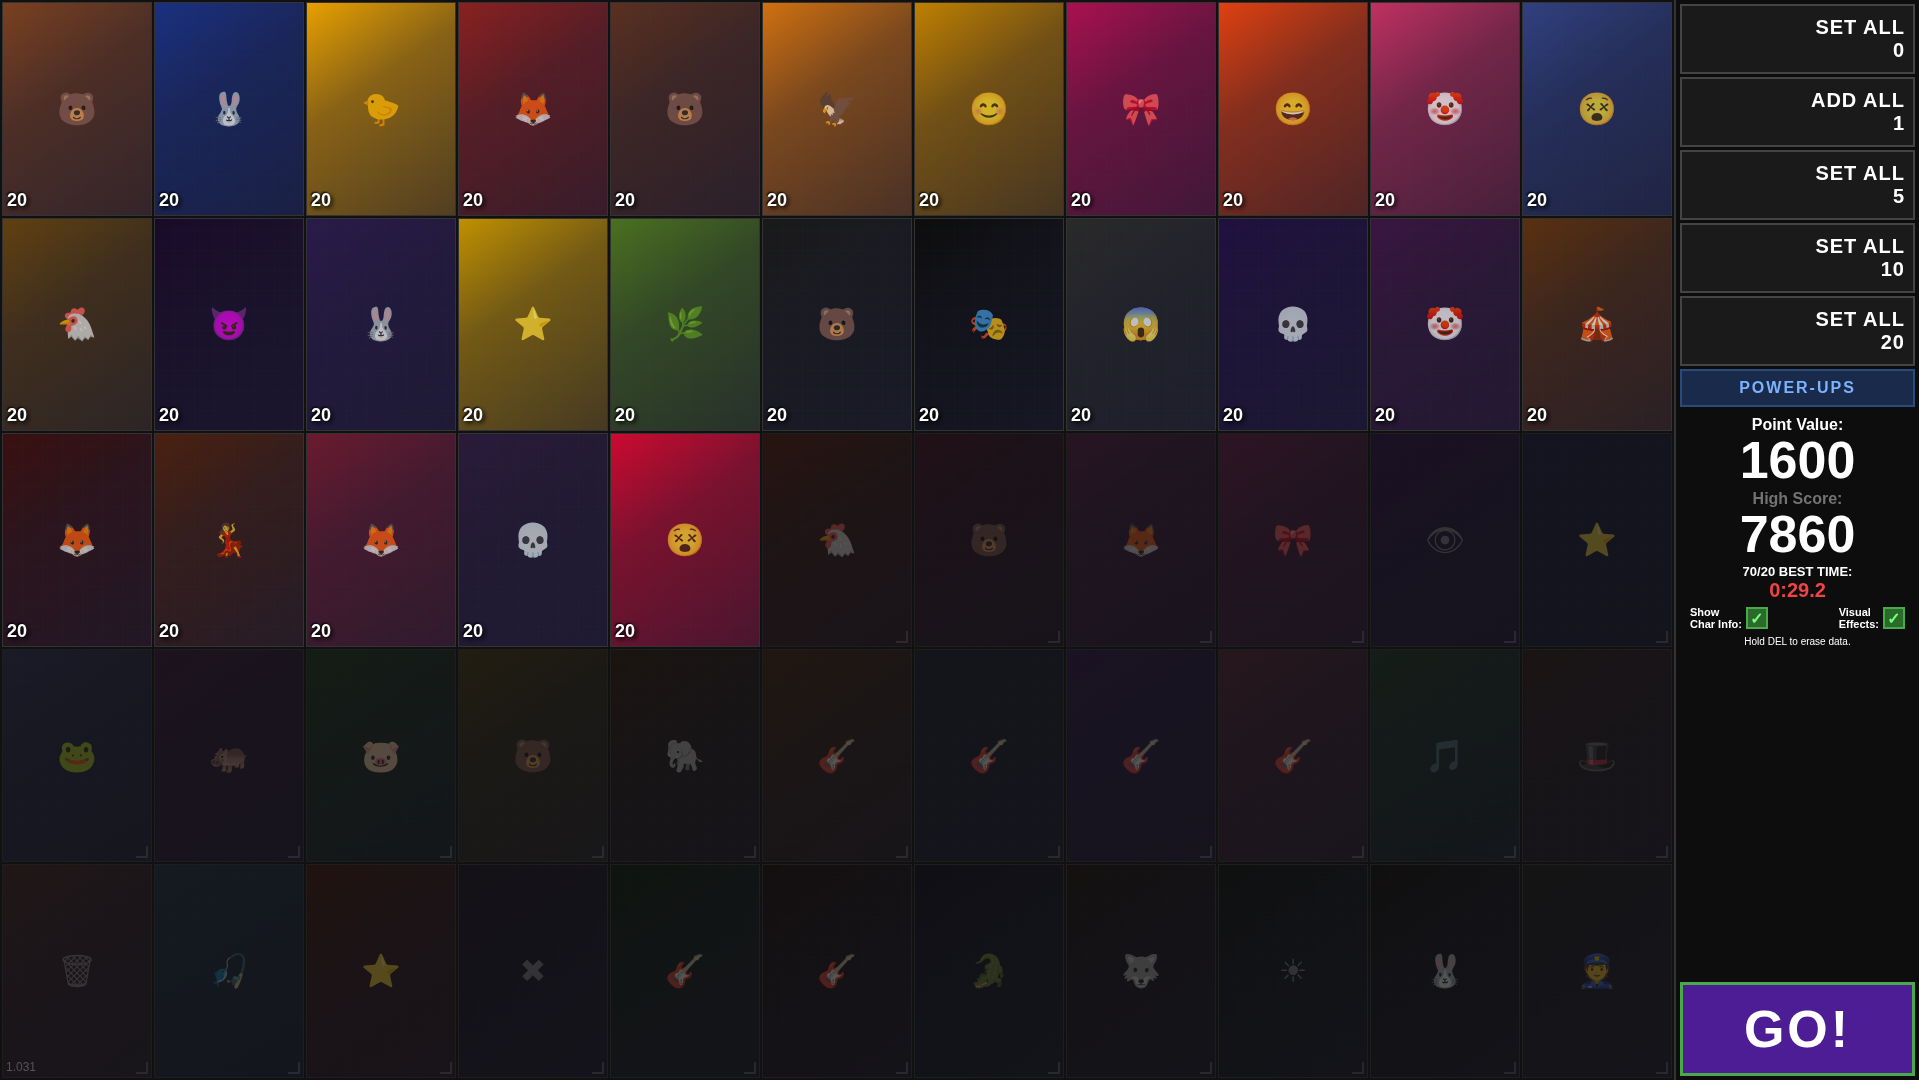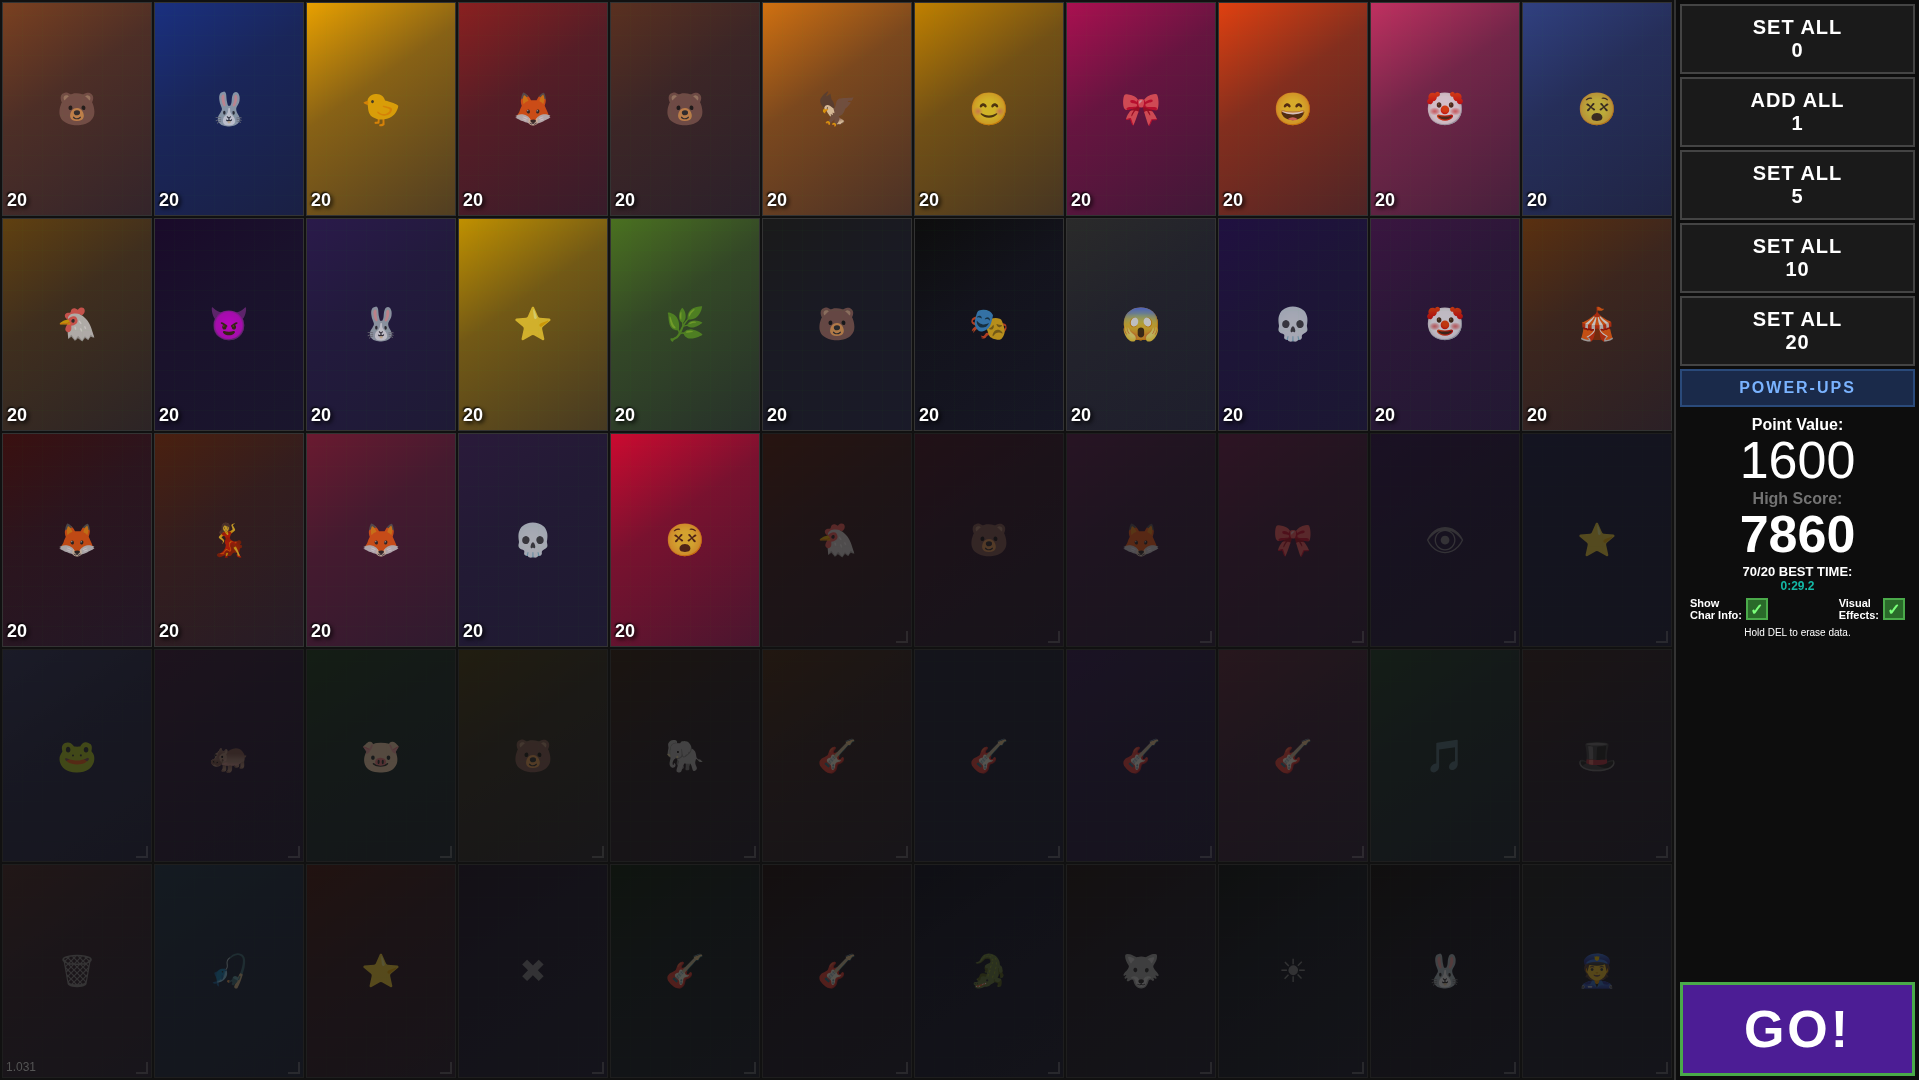--- a/index.html
+++ b/index.html
@@ -80,21 +80,21 @@
 
     .action-btn {
       background: #1a1a1a;
       border: 2px solid #444;
       color: white;
       font-family: 'Arial Black', Arial, sans-serif;
       font-size: 20px;
       font-weight: 900;
       padding: 10px 8px;
       cursor: pointer;
-      text-align: center;
+      text-align: right;
       letter-spacing: 1px;
       transition: background 0.1s;
     }
 
     .tab-btn {
       background: #1a2a4a;
       border: 2px solid #2a4a7a;
       color: #7ab3ff;
       font-family: 'Arial Black', Arial, sans-serif;
       font-size: 16px;
@@ -122,21 +122,21 @@
       color: white;
       font-size: 16px;
       font-weight: 900;
       text-align: center;
       font-family: 'Arial Black', Arial, sans-serif;
     }
 
     .point-value-number {
       color: white;
       font-size: 52px;
-      font-weight: 400;
+      font-weight: 700;
       text-align: center;
       font-family: 'Arial Black', Arial, sans-serif;
       line-height: 1.0;
     }
 
     .high-score-label {
       color: #737373;
       font-size: 16px;
       font-weight: 900;
       text-align: center;
@@ -156,22 +156,22 @@
     .best-time-label {
       color: white;
       font-size: 13px;
       font-weight: 900;
       text-align: center;
       font-family: 'Arial Black', Arial, sans-serif;
       margin-top: 4px;
     }
 
     .best-time-value {
-      color: #14b8a6;
-      font-size: 12px;
+      color: #ef4444;
+      font-size: 20px;
       font-weight: 900;
       text-align: center;
       font-family: 'Arial Black', Arial, sans-serif;
     }
 
     .checkboxes-row {
       display: flex;
       align-items: center;
       justify-content: space-between;
       padding: 4px 2px;

